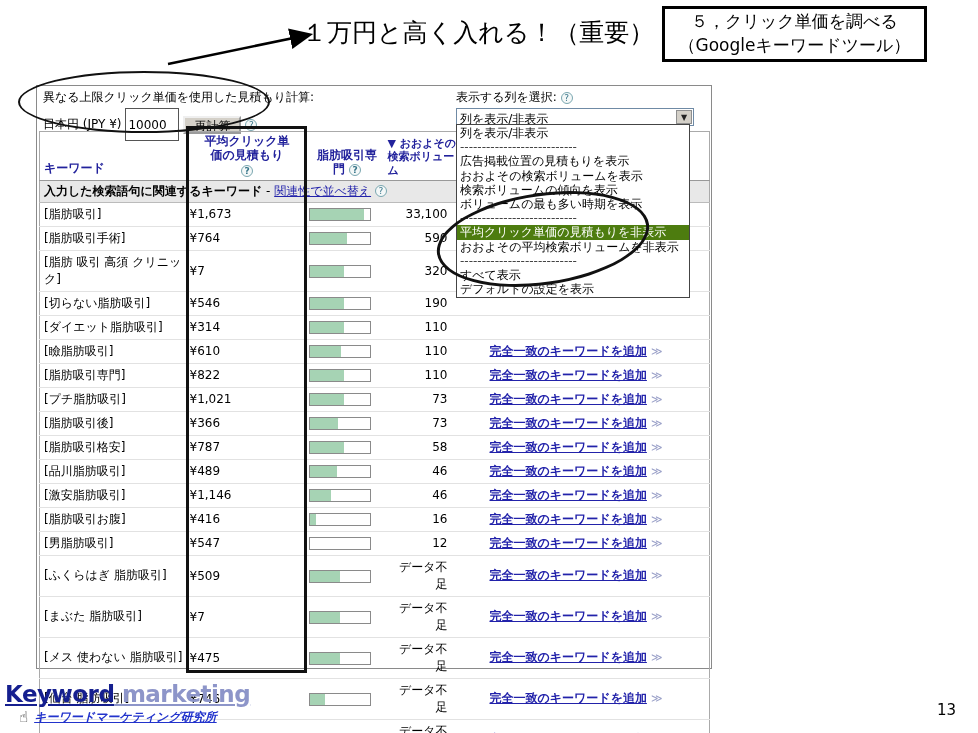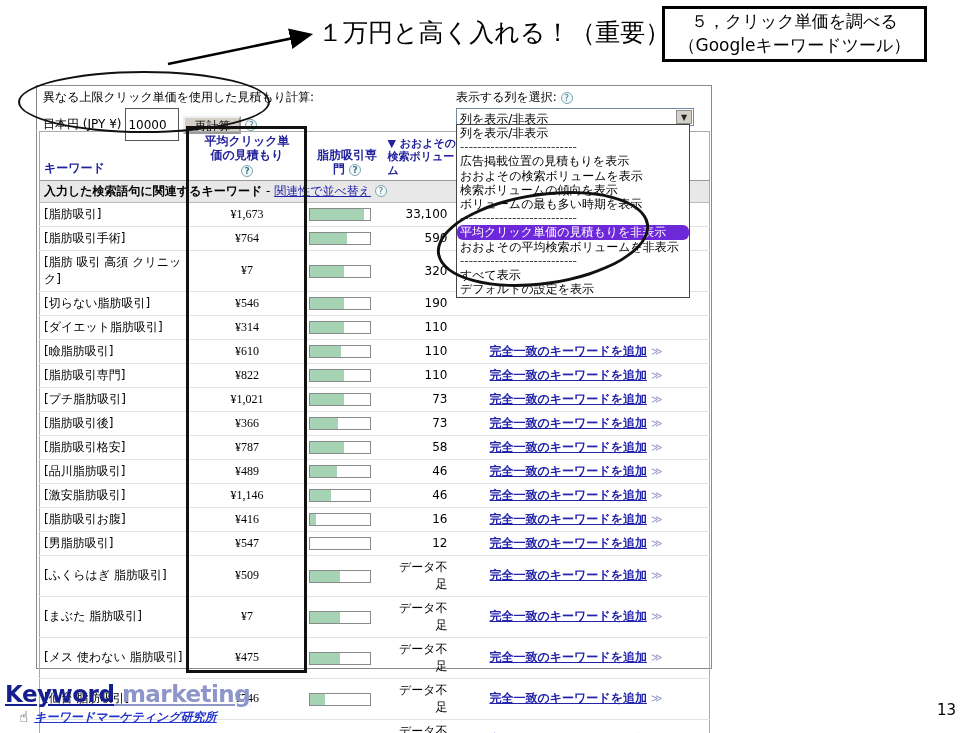--- a/index.html
+++ b/index.html
@@ -1,20 +1,20 @@
 <!DOCTYPE html>
 <html><head>
 <meta charset="utf-8">
 <style>
   * { margin:0; padding:0; box-sizing:border-box; }
   body { background:#fff; font-family:"DejaVu Sans","Liberation Sans",sans-serif; }
   .slide { position:relative; width:978px; height:733px; background:#fff; overflow:hidden; }
 
   
-  .headline { position:absolute; left:318px; top:16px; font-size:25px; color:#000; letter-spacing:0px; white-space:nowrap; }
+  .headline { position:absolute; left:302px; top:16px; font-size:25px; color:#000; letter-spacing:0px; white-space:nowrap; }
   .arrow-svg { position:absolute; left:160px; top:20px; pointer-events:none; }
 
   
   .step-box { position:absolute; left:662px; top:6px; width:265px; height:56px; border:3px solid #000;
               display:flex; flex-direction:column; justify-content:center; align-items:center; font-size:17px; line-height:1.4; }
 
   
   .shot { position:absolute; left:36px; top:85px; width:676px; height:584px; border:1px solid #8a8a8a; background:#fff; font-size:12px; }
 
   .bid-area { position:absolute; left:6px; top:3px; }
@@ -29,40 +29,40 @@
   .colsel-area { position:absolute; left:419px; top:3px; }
   .colsel-label { font-size:12px; }
   .select-box { position:relative; margin-top:2px; width:238px; height:18px; border:1px solid #6f8aa5; background:#fff; }
   .select-box .sel-text { position:absolute; left:3px; top:2px; font-size:12px; white-space:nowrap; }
   .select-box .sel-arrow { position:absolute; right:1px; top:1px; bottom:1px; width:16px; background:#d4d0c8;
         border:1px solid #8f8f8f; font-size:8px; color:#222; display:flex; align-items:center; justify-content:center; }
 
   .dd-menu { position:absolute; left:419px; top:38px; width:234px; background:#fff; border:1px solid #444; z-index:5; padding:1px 0; }
   .dd-item { font-size:12px; line-height:14.2px; padding:0 3px; color:#000; white-space:nowrap; overflow:hidden; }
   .dd-item.divider { color:#444; letter-spacing:0; }
-  .dd-item.selected { background:#6d28d9; color:#fff;border-radius:6px; }
+  .dd-item.selected { background:#4d7c0f; color:#fff; }
 
   
   table.kw { position:absolute; left:2px; top:45px; width:670px; border-collapse:collapse; table-layout:fixed; border:1px solid #aaa; }
   table.kw th { font-size:12px; color:#22229c; font-weight:bold; vertical-align:bottom; padding:2px 0 3px 0; border-bottom:1px solid #999; }
   .th-kw { text-align:left; padding-left:4px !important; }
   .th-cpc span.wrapbox { display:inline-block; width:90px; line-height:1.2; }
   .th-comp span.wrapbox { display:inline-block; width:66px; line-height:1.2; }
   .th-vol { font-size:11px !important; }
   .th-vol span.wrapbox { display:inline-block; width:76px; line-height:1.2; text-align:left; }
   th .help { margin-top:1px; }
 
   tr.section td { background:#e8e8e8; font-size:12px; padding:2px 4px; border-top:1px solid #888; border-bottom:1px solid #bbb; }
   tr.section b { font-weight:bold; }
   a.sort-link, a.add-link { color:#2222aa; text-decoration:underline; cursor:pointer; }
   a.add-link { font-weight:bold; }
 
   td { font-size:12px; color:#000; border-bottom:1px solid #e2e2e2; padding:3px 2px; }
   .c-kw { padding-left:4px; }
-  .c-cpc { text-align:center;font-family:Liberation Serif, serif; }
+  .c-cpc { text-align:left; }
   .c-vol { text-align:right; padding-right:10px; }
   .c-add { padding-left:32px; white-space:nowrap; }
   .bar { display:inline-block; width:62px; height:13px; border:1px solid #8a8a8a; background:#fff; vertical-align:middle; }
   .bar-fill { display:block; height:100%; background:#a6d3b4; }
   .chev { color:#9aa0c8; font-size:11px; margin-left:4px; }
 
   
   .ellipse1 { position:absolute; left:18px; top:71px; width:252px; height:62px; border:2px solid #111; border-radius:50%; z-index:9; pointer-events:none; }
   .ellipse2 { position:absolute; left:436px; top:193px; width:214px; height:92px; border:3px solid #111; border-radius:50%;
               transform:rotate(-8deg); z-index:9; pointer-events:none; }

